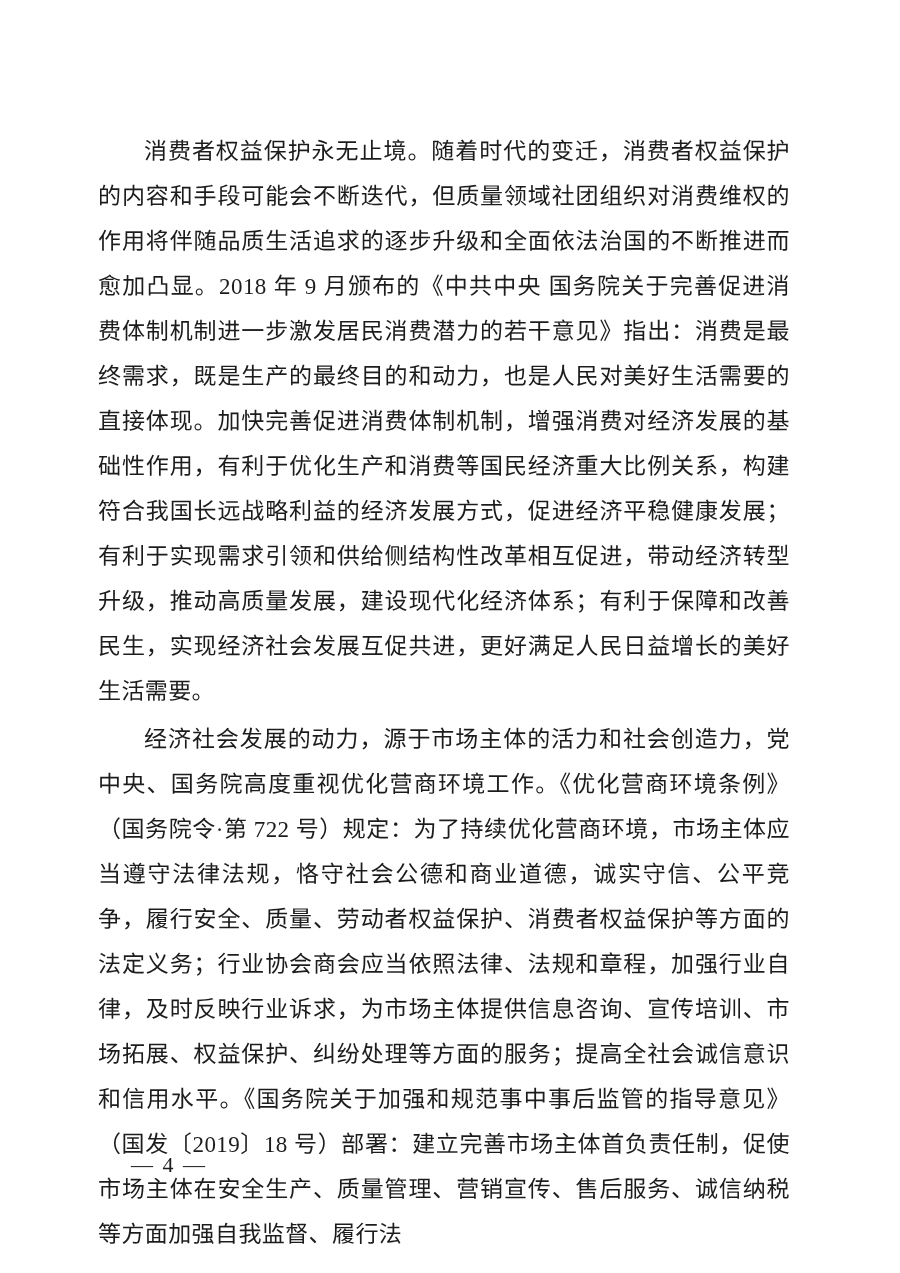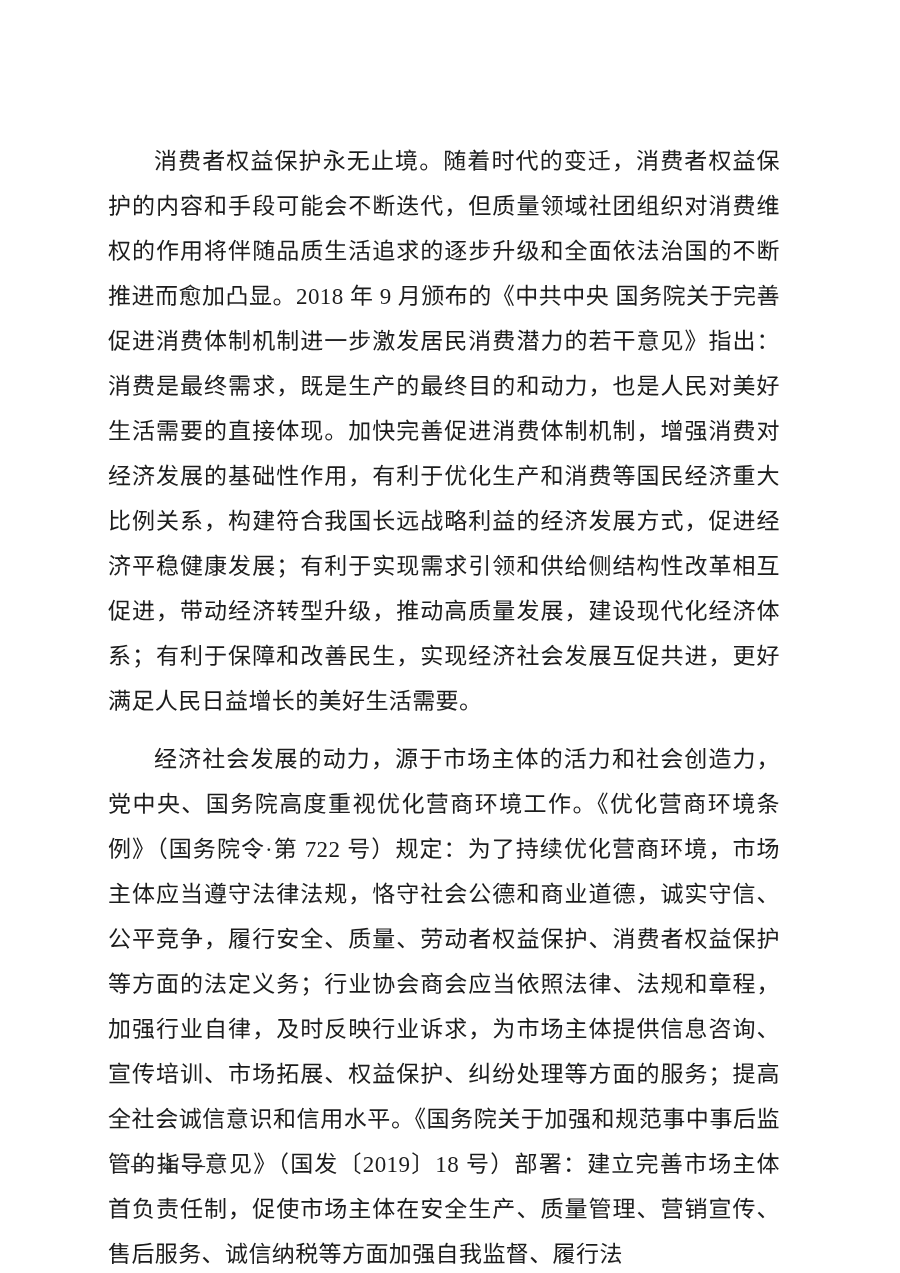--- a/index.html
+++ b/index.html
@@ -17,21 +17,21 @@
     font-family: "Liberation Serif", "DejaVu Serif", serif;
     color: #1c1c1c;
   }
   .content {
     position: absolute;
     left: 95px;
     top: 126px;
     width: 698px;
   }
   .content p {
-    margin: 13px;
+    margin: 3px;
     padding: 0;
     font-size: 23px;
     line-height: 45px;
     letter-spacing: 0.4px;
     text-align: justify;
     text-justify: inter-ideograph;
     text-indent: 2em;
     font-weight: 400;
   }
   .page-number {

